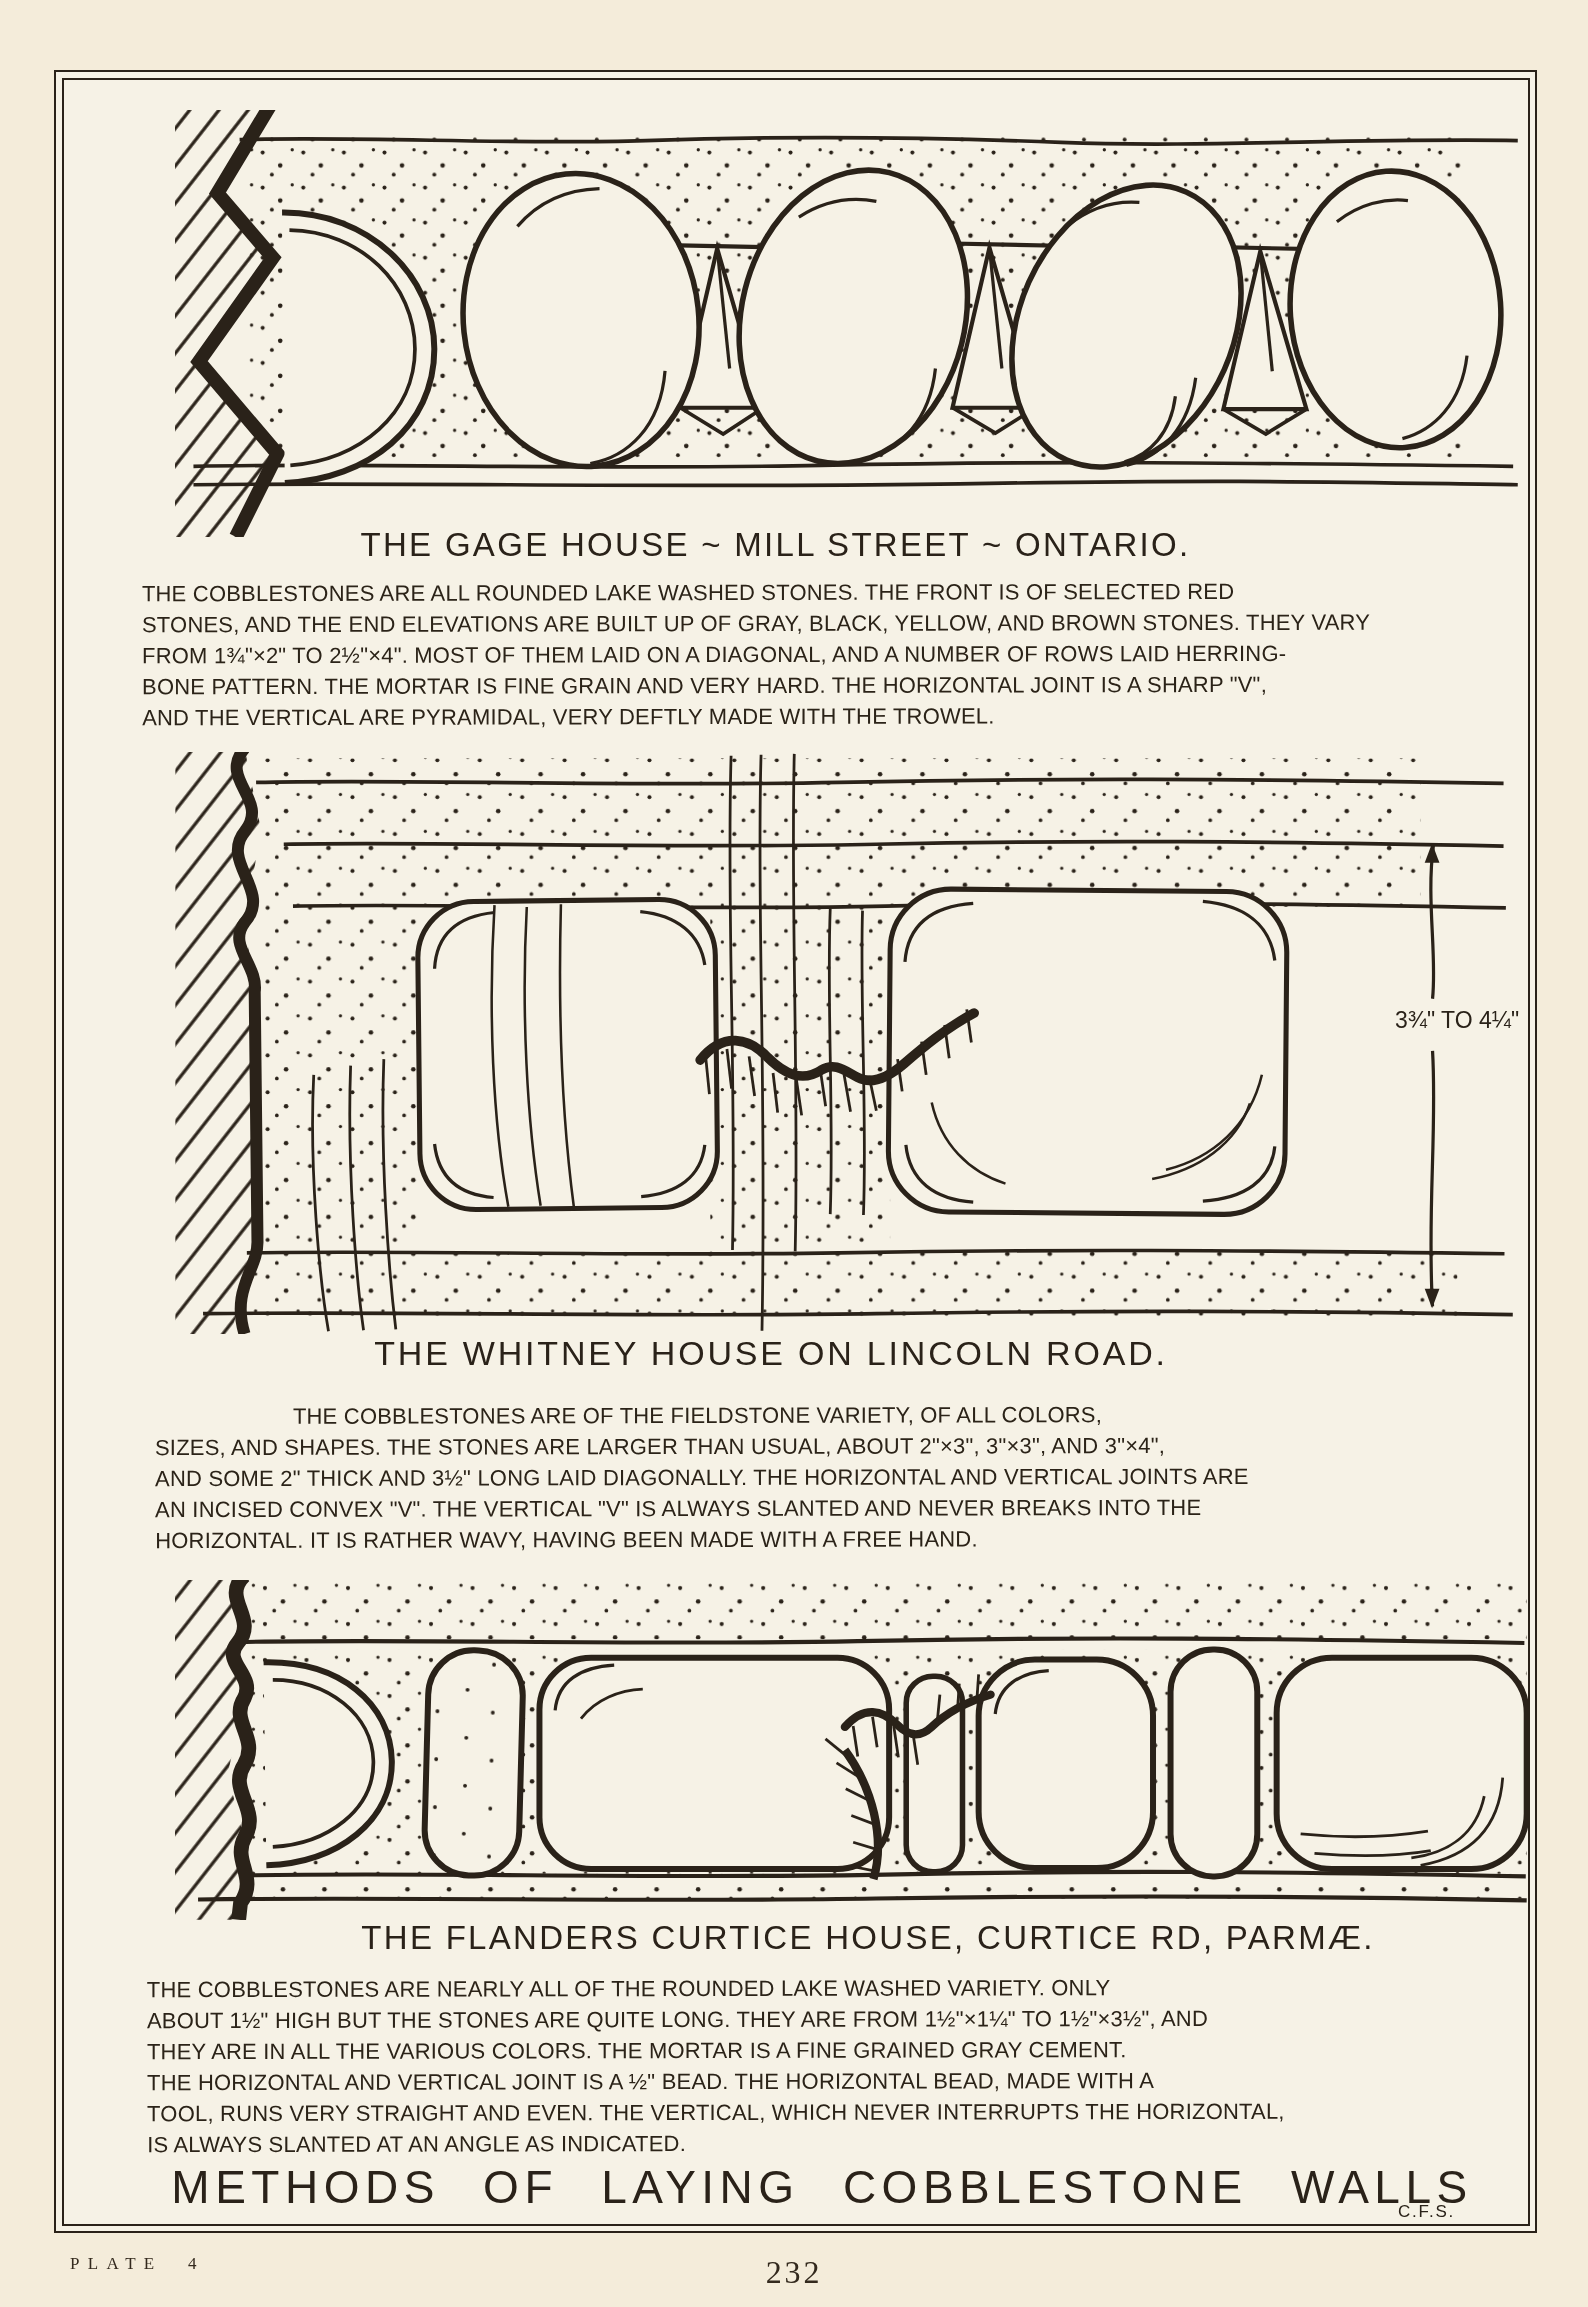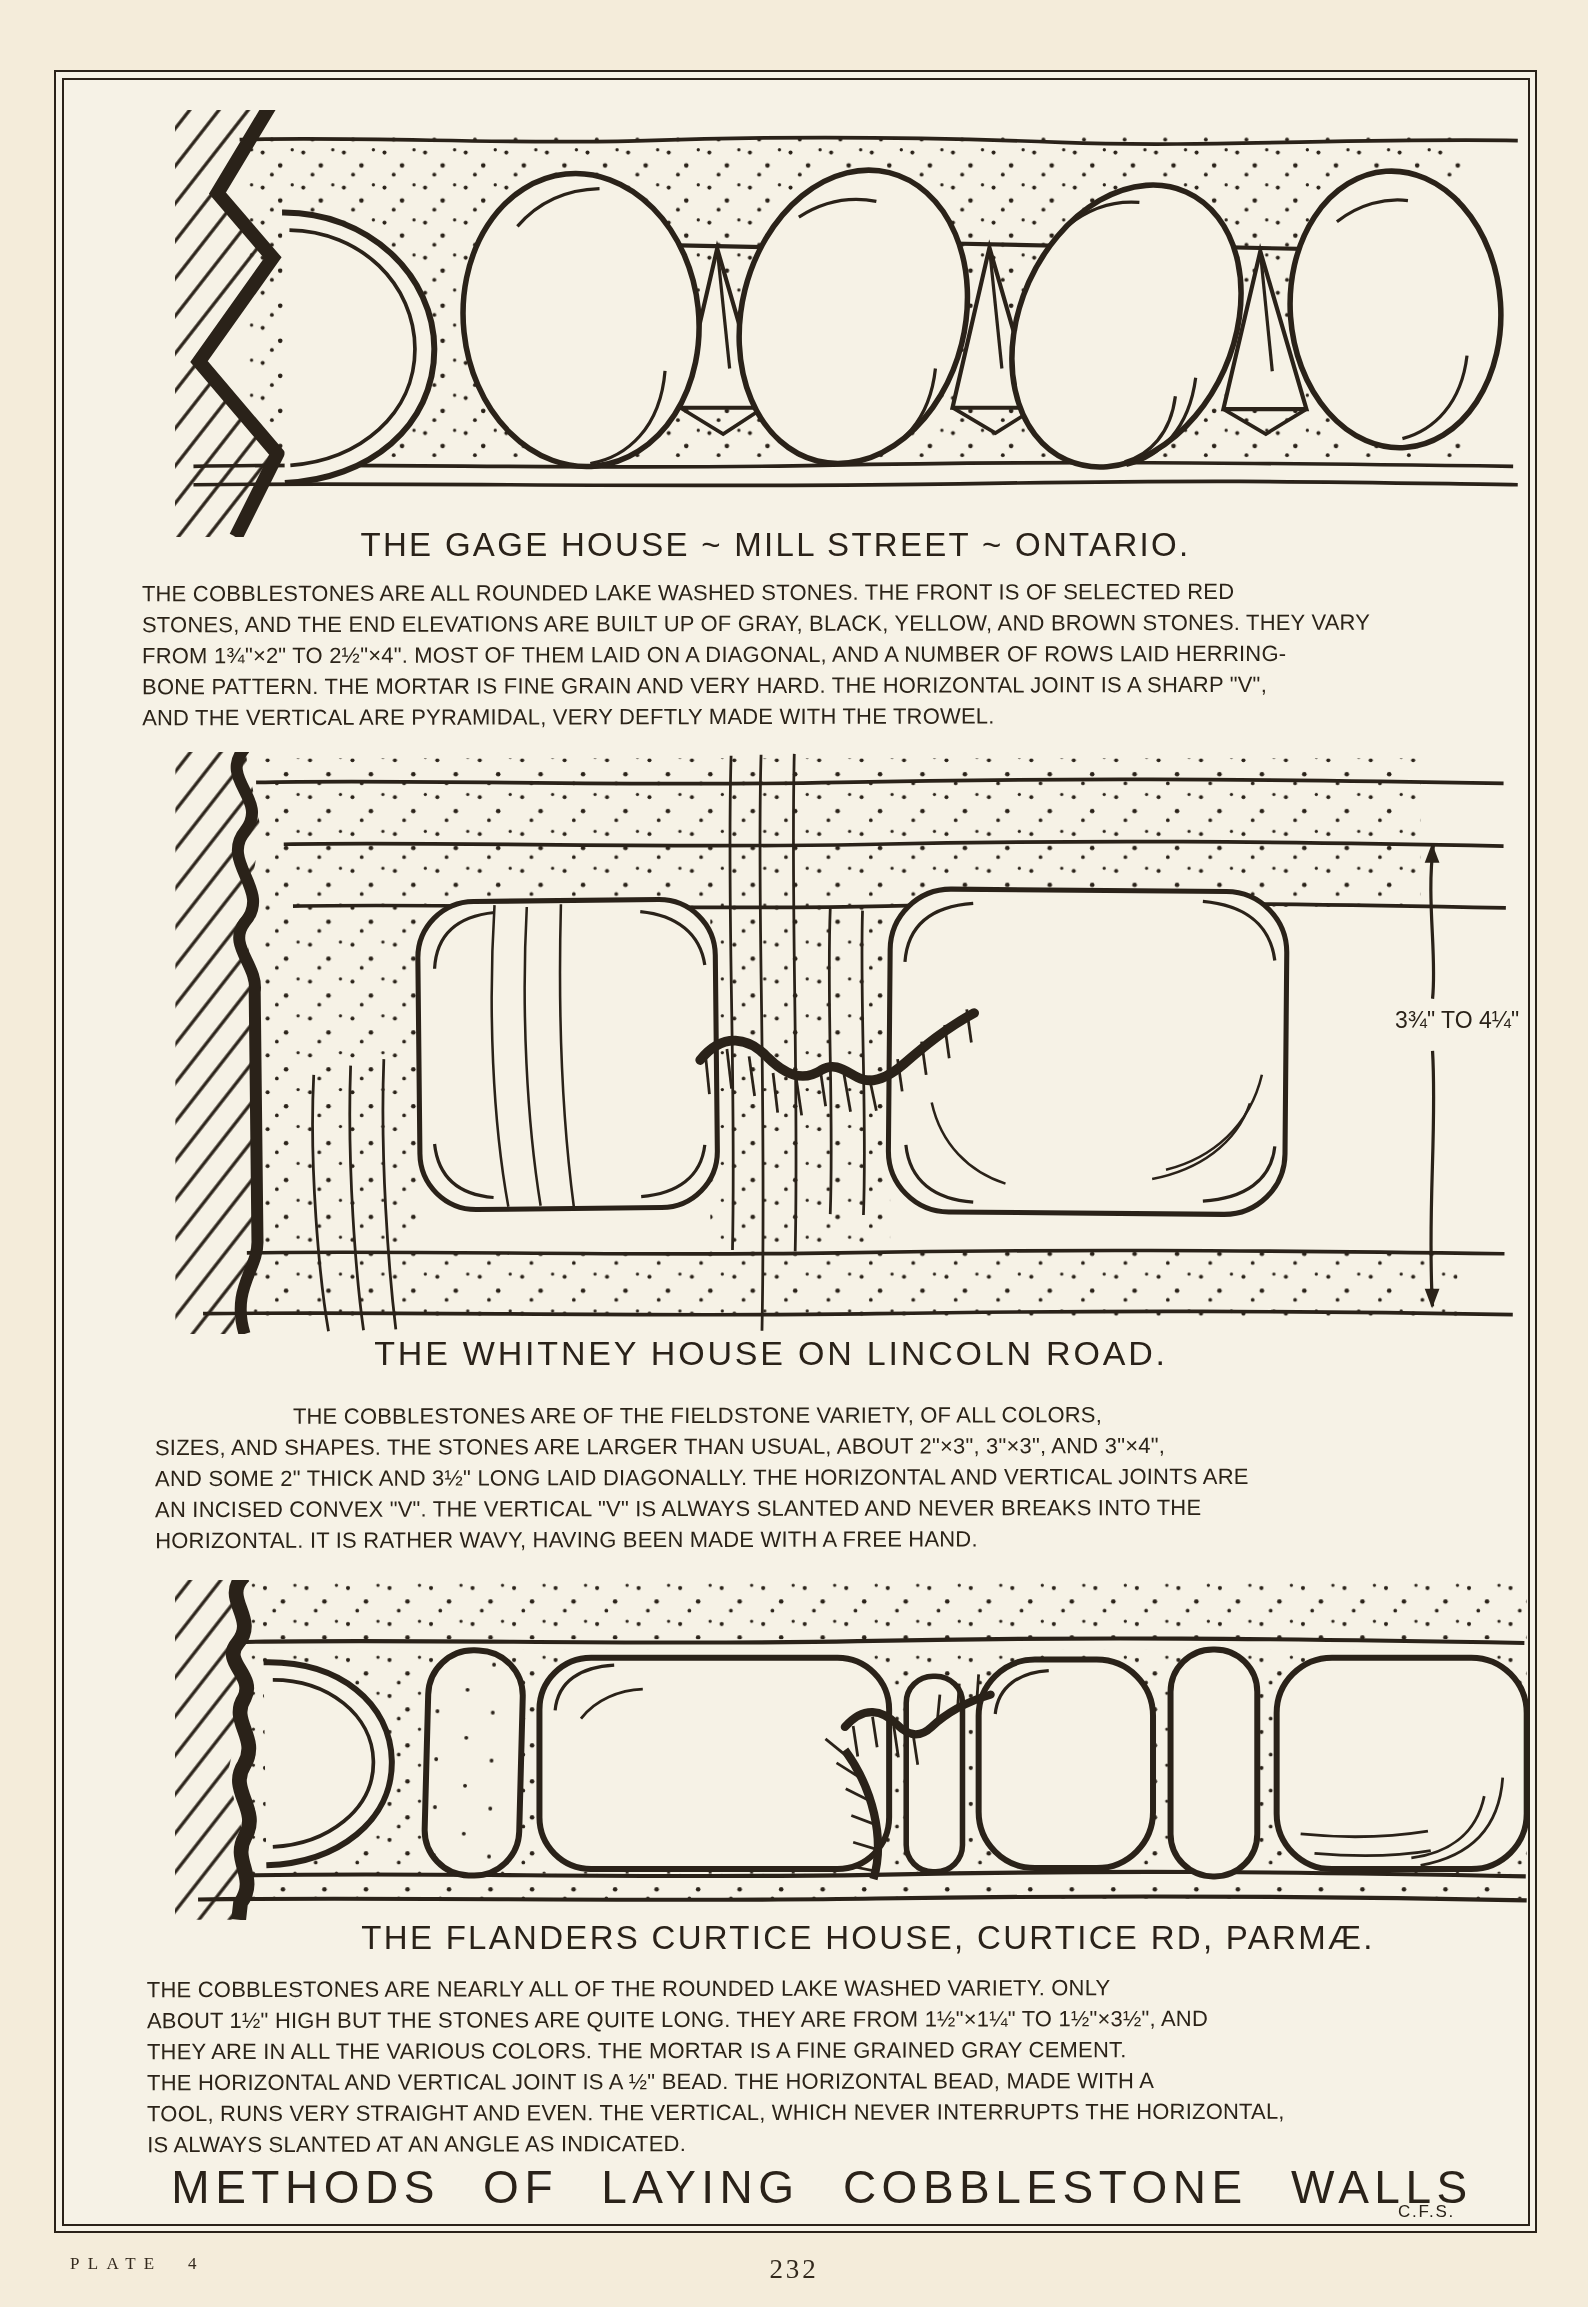--- a/index.html
+++ b/index.html
@@ -20,21 +20,21 @@
     font-size:46px;letter-spacing:5.5px;word-spacing:25px;white-space:nowrap;
     color:#2a2219;transform:translateX(28px);}
   .signature{position:absolute;left:1398px;top:2202px;font-size:17px;
     letter-spacing:1.8px;color:#2a2219;}
   .dim-label{position:absolute;left:1381px;top:1007px;width:152px;text-align:center;
     font-size:23px;color:#2a2219;white-space:nowrap;}
   .footer-plate{position:absolute;left:70px;top:2254px;
     font-family:"Liberation Serif",serif;font-size:17px;letter-spacing:8.3px;
     word-spacing:13px;color:#33291d;}
   .footer-page{position:absolute;left:0;top:2254px;width:1588px;text-align:center;
-    font-family:"Liberation Serif",serif;font-size:27px;letter-spacing:2.8px;color:#33291d;}
+    font-family:"Liberation Serif",serif;font-size:32px;letter-spacing:2.8px;color:#33291d;}
   svg{position:absolute;}
   svg *{vector-effect:none;}
 </style>
 </head>
 <body>
 
 <div class="page">
 
   <div class="frame-fill"></div>
   <div class="frame-outer"></div>

